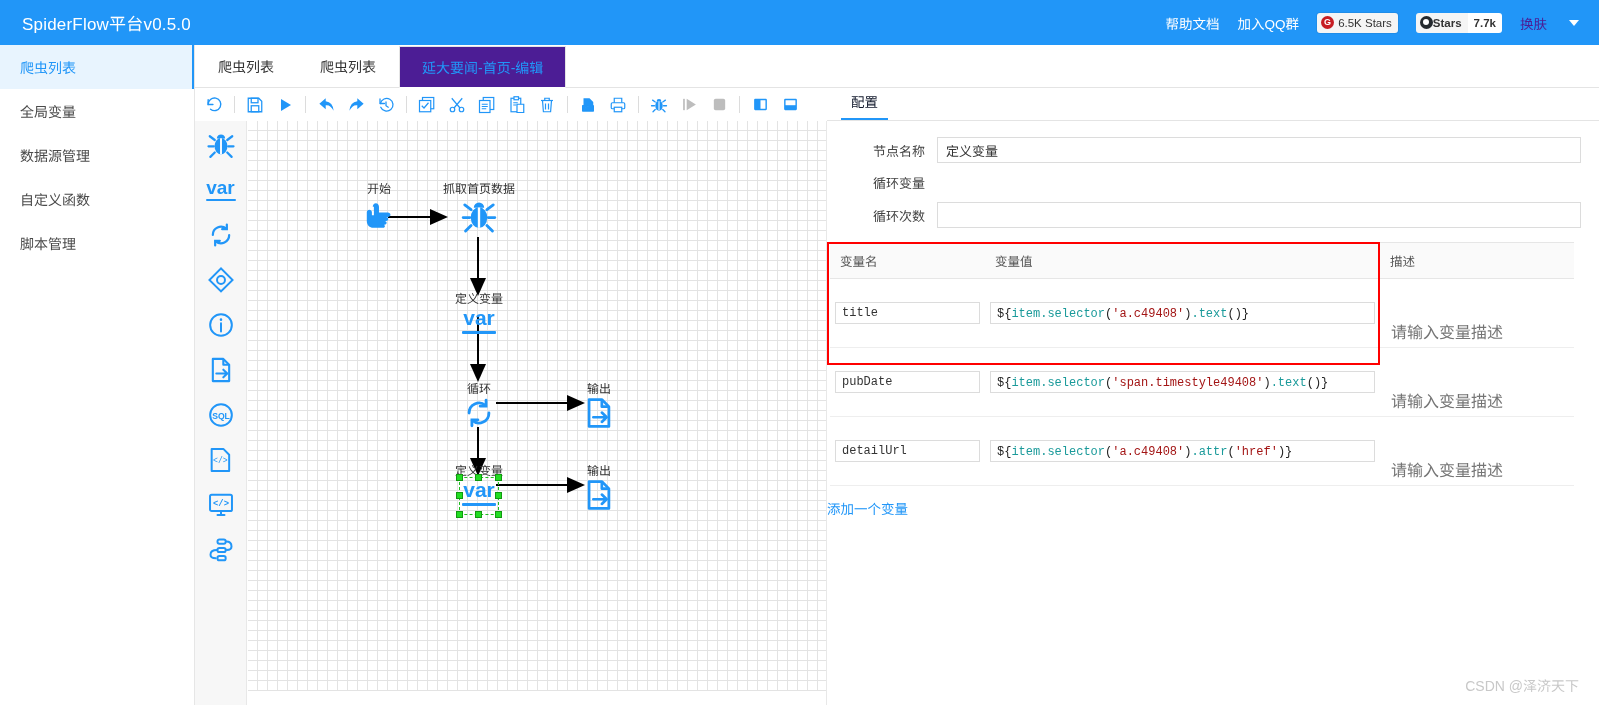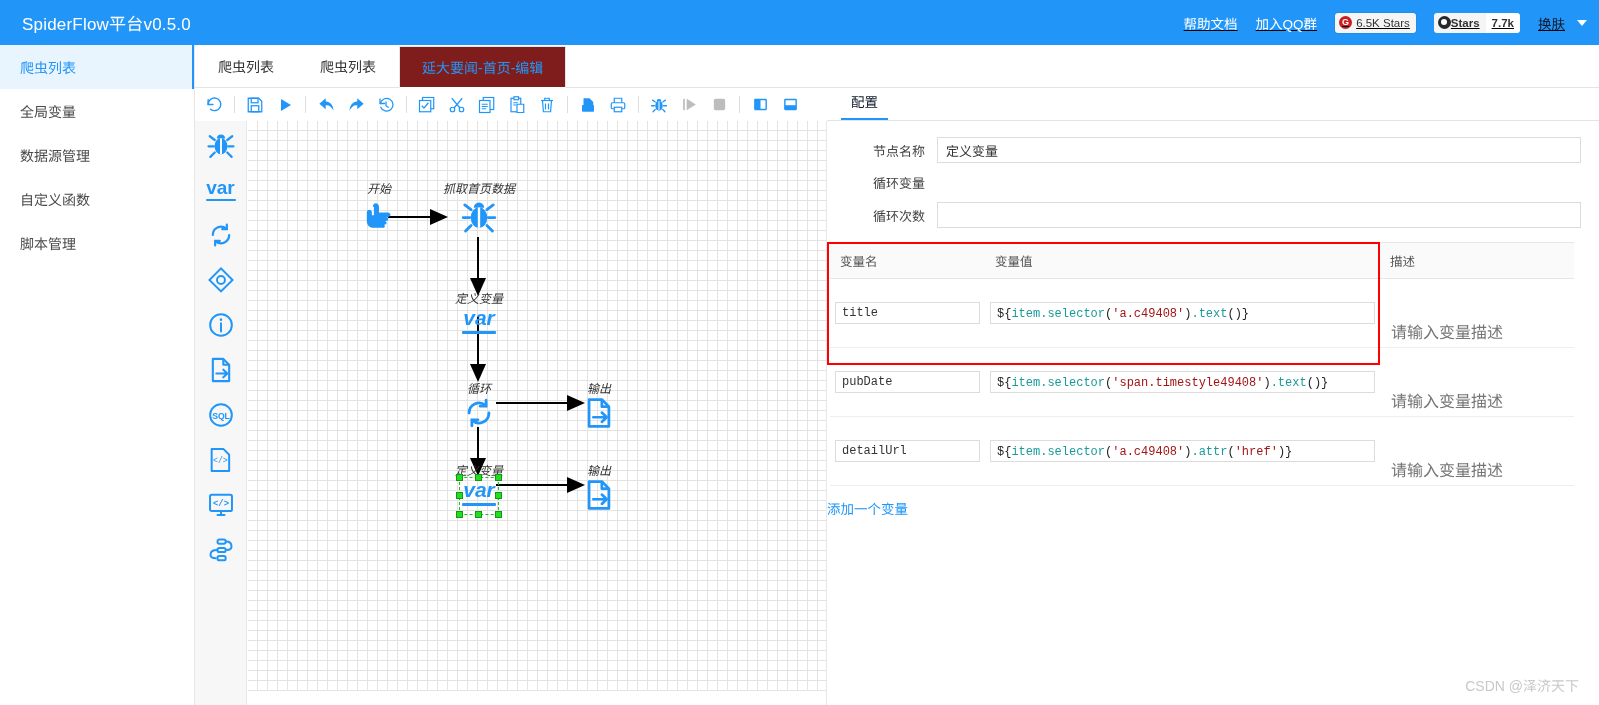--- a/index.html
+++ b/index.html
@@ -19,21 +19,21 @@
     position: absolute; left: 0; top: 0; width: 1599px; height: 45px;
     background: #2196f8;
     display: flex; align-items: center;
   }
   .brand {
     color: #ffffff; font-size: 17px; letter-spacing: .2px;
     padding-left: 22px; white-space: nowrap;
   }
   .header-right {
     margin-left: auto; display: flex; align-items: center;
-    gap: 18px; padding-right: 12px; text-decoration: underline;
+    gap: 18px; padding-right: 20px;
   }
   .header-link {
     color: #ffffff; font-size: 13.5px; text-decoration: none; white-space: nowrap;
     cursor: pointer;
   }
   .badge {
     display: inline-flex; align-items: center; height: 20px;
     background: #f5f5f5; border-radius: 3px; padding: 0 6px 0 4px;
     font-size: 11.5px; color: #333; white-space: nowrap; gap: 4px;
     box-shadow: 0 0 0 1px rgba(0,0,0,.06);
@@ -57,21 +57,21 @@
   }
   .gh-mark {
     width: 13px; height: 13px; border-radius: 50%; background: #24292e;
     display: inline-block; position: relative;
   }
   .gh-mark::after {
     content: ""; position: absolute; left: 3.5px; top: 3px;
     width: 6px; height: 6px; border-radius: 50%;
     background: #ffffff;
   }
-  .skin { display: inline-flex; align-items: center; gap: 12px; color:#0f172a; font-size: 13.5px; cursor: pointer;}
+  .skin { display: inline-flex; align-items: center; gap: 22px; color:#4c1d95; font-size: 13.5px; cursor: pointer;}
   .caret-d {
     width: 0; height: 0; border-left: 5px solid transparent;
     border-right: 5px solid transparent; border-top: 6px solid #ffffff;
   }
 
   
   .sidebar {
     position: absolute; left: 0; top: 45px; width: 195px; height: 660px;
     background: #ffffff; border-right: 1px solid #e6e6e6;
   }
@@ -86,21 +86,21 @@
     position: absolute; left: 195px; top: 45px; width: 1404px; height: 43px;
     background: #ffffff; border-bottom: 1px solid #e4e4e4;
     display: flex; align-items: flex-end;
   }
   .tab {
     height: 42px; display: flex; align-items: center; padding: 0 22px;
     font-size: 14px; color: #333333; cursor: pointer; white-space: nowrap;
     border: 1px solid transparent;
   }
   .tab.active {
-    color: #2196f8; background: #7f1d1d;
+    color: #2196f8; background: #4c1d95;
     border: 1px solid #e4e4e4; border-bottom: 1px solid #ffffff;
     margin-bottom: -1px;
   }
 
   
   .toolbar {
     position: absolute; left: 195px; top: 88px; width: 620px; height: 33px;
     display: flex; align-items: center; gap: 0px;
     background: #ffffff; padding-left: 4px;
   }
@@ -129,21 +129,20 @@
     cursor: pointer;
   }
   .grid {
     position: absolute; left: 53px; top: 0; width: 579px; height: 570px;
     background-color: #ffffff;
     background-image:
       linear-gradient(to right, #e3e3e3 1px, transparent 1px),
       linear-gradient(to bottom, #e3e3e3 1px, transparent 1px);
     background-size: 10px 10px;
     background-position: -1px -1px;
-    font-style: italic;
   }
   .node { position: absolute; }
   .node-label {
     position: absolute; font-size: 12px; color: #333; white-space: nowrap;
     transform: translateX(-50%); left: 50%;
   }
   .vartext {
     font-size: 21px; font-weight: bold; color: #2196f8;
     font-family: "Liberation Sans", sans-serif; line-height: 1;
   }

